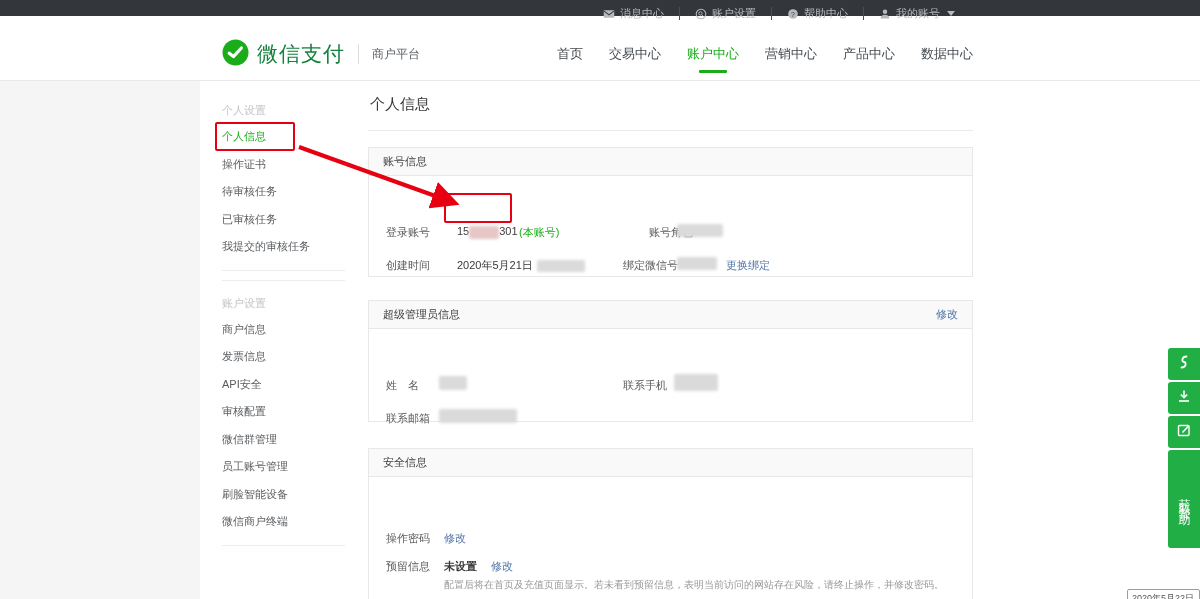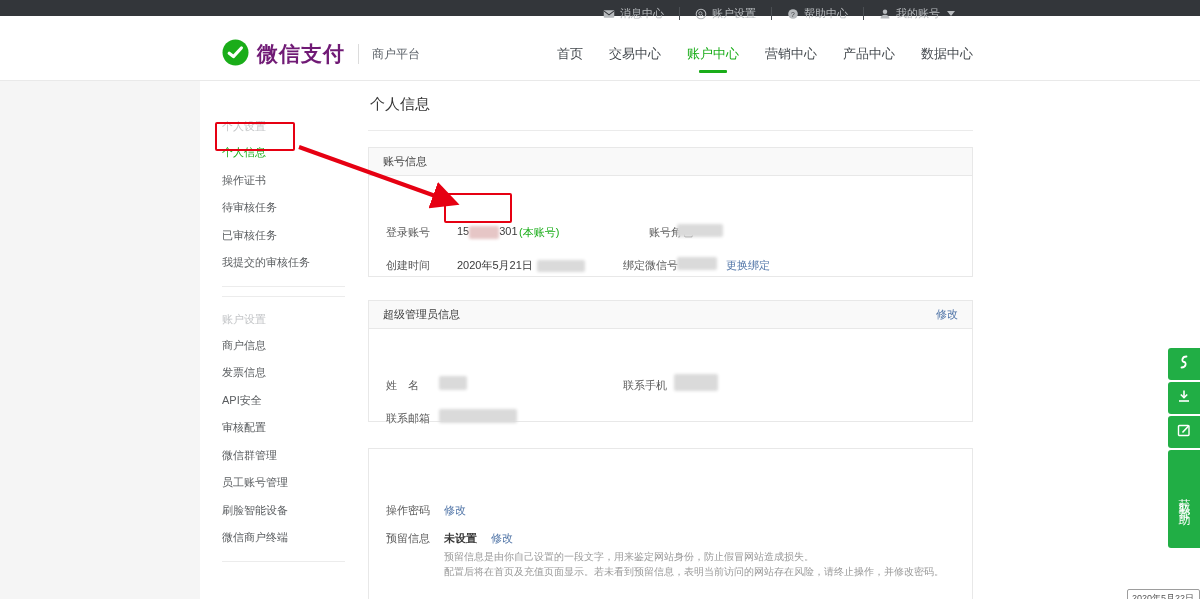--- a/index.html
+++ b/index.html
@@ -15,35 +15,35 @@
   .tb-sep { width:1px; height:13px; background:#4b4f53; }
   .tb-item svg { display:block; }
   .caret-down { width:0; height:0; border-left:4px solid transparent; border-right:4px solid transparent;
     border-top:5px solid #b7babd; margin-left:2px; }
 
   
   .header { position:absolute; top:27px; left:0; width:1200px; height:54px;
     background:#fff; border-bottom:1px solid #e9e9e9; }
   .brand { position:absolute; left:222px; top:0; height:54px; display:flex; align-items:center; }
   .brand-logo { margin-right:8px; }
-  .brand-name { font-size:21px; color:#701a75; letter-spacing:1px;font-weight:bold; }
+  .brand-name { font-size:21px; color:#15803d; letter-spacing:1px; }
   .brand-sep { width:1px; height:20px; background:#dcdcdc; margin:0 13px; }
   .brand-portal { font-size:12px; color:#595f66; }
   .nav { position:absolute; right:227px; top:0; height:54px; display:flex; align-items:center; gap:26px; list-style:none; }
   .nav li { position:relative; font-size:13px; color:#454a4f; height:54px; display:flex; align-items:center; cursor:pointer; }
   .nav li.active { color:#1aad19; }
   .nav li.active::after { content:""; position:absolute; left:50%; transform:translateX(-50%);
     bottom:8px; width:28px; height:3px; background:#1aad19; border-radius:1px; }
 
   
   .page { position:absolute; top:81px; left:0; width:1200px; height:518px; background:#fff; }
   .left-gray { position:absolute; left:0; top:0; width:200px; height:518px; background:#f5f5f5; }
 
   
-  .sidebar { position:absolute; left:222px; top:16px; width:123px;margin-top:16px; }
+  .sidebar { position:absolute; left:222px; top:16px; width:123px; }
   .sb-title { font-size:11px; color:#c3c5c7; height:26px; line-height:26px; }
   .sidebar ul { list-style:none; }
   .sidebar li { font-size:11px; color:#595c5f; height:27.5px; line-height:27.5px; cursor:pointer; }
   .sidebar li.active { color:#1aad19; }
   .sb-div { border:none; border-top:1px solid #ececec; margin:9px 0; }
 
   
   .main { position:absolute; left:368px; top:0; width:605px; height:518px; }
   .page-title { position:absolute; top:14px; left:2px; font-size:15px; color:#353535; font-weight:normal; }
   .title-rule { position:absolute; top:49px; left:0; width:605px; border:none; border-top:1px solid #ebebeb; }
@@ -219,30 +219,32 @@
         <span class="row-abs lbl" style="left:17px; top:49px;">姓　名</span>
         <span class="blur" style="position:absolute; left:70px; top:47px; width:28px; height:14px;"></span>
         <span class="row-abs lbl" style="left:254px; top:49px;">联系手机</span>
         <span class="blur" style="position:absolute; left:305px; top:45px; width:44px; height:17px;"></span>
         <span class="row-abs lbl" style="left:17px; top:82px;">联系邮箱</span>
         <span class="blur" style="position:absolute; left:70px; top:80px; width:78px; height:14px;"></span>
       </div>
     </div>
 
     <div class="panel" style="top:367px; height:151px; border-bottom:none;">
+      <div class="panel-hd">
+        <span>安全信息</span>
+      </div>
       <div class="panel-bd" style="height:122px;">
         <span class="row-abs lbl" style="left:17px; top:54px;">操作密码</span>
         <a class="lnk row-abs" style="left:75px; top:54px;">修改</a>
 
         <span class="row-abs lbl" style="left:17px; top:82px;">预留信息</span>
         <span class="row-abs val" style="left:75px; top:82px; font-weight:bold;">未设置</span>
         <a class="lnk row-abs" style="left:122px; top:82px;">修改</a>
 
         <div class="desc">
-          <div>预留信息是由你自己设置的一段文字，用来鉴定网站身份，防止假冒网站造成损失。</div>
           <div>配置后将在首页及充值页面显示。若未看到预留信息，表明当前访问的网站存在风险，请终止操作，并修改密码。</div>
 
         </div>
       </div>
     </div>
   </div>
 </div>
 
 <div class="anno-box" style="left:215px; top:122px; width:80px; height:29px;"></div>
 <div class="anno-box" style="left:444px; top:193px; width:68px; height:30px;"></div>

